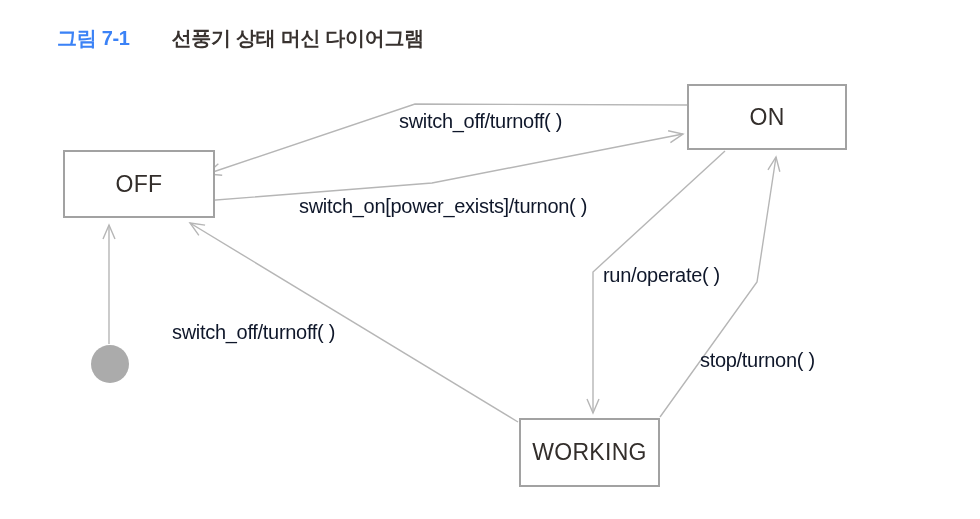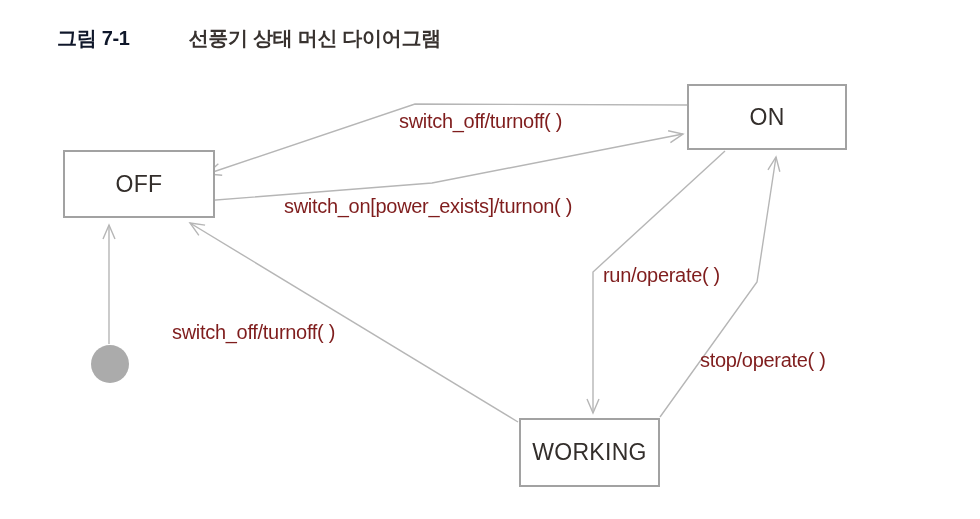--- a/index.html
+++ b/index.html
@@ -17,21 +17,21 @@
   }
   .figure-title {
     position: absolute;
     left: 57px;
     top: 25px;
     font-size: 20px;
     font-weight: bold;
     letter-spacing: -0.3px;
     white-space: nowrap;
   }
-  .figure-title .fig-label { color: #0f172a; margin-right: 19px; }
+  .figure-title .fig-label { color: #3b82f6; margin-right: 2px; }
   .figure-title .fig-text  { color: #38322f; margin-left: 40px; }
 
   .edges-svg {
     position: absolute;
     left: 0;
     top: 0;
     width: 980px;
     height: 519px;
   }
 
@@ -47,26 +47,26 @@
     color: #332e2b;
     letter-spacing: 0.3px;
   }
   .state-box.off     { left: 63px;  top: 150px; width: 152px; height: 68px; }
   .state-box.on      { left: 687px; top: 84px;  width: 160px; height: 66px; }
   .state-box.working { left: 519px; top: 418px; width: 141px; height: 69px; }
 
   .edge-label {
     position: absolute;
     font-size: 20px;
-    color: #7f1d1d;
+    color: #0f172a;
     letter-spacing: -0.3px;
     white-space: nowrap;
   }
   .edge-label.lbl-on-off      { left: 399px; top: 110px; }
-  .edge-label.lbl-off-on      { left: 284px; top: 195px; }
+  .edge-label.lbl-off-on      { left: 299px; top: 195px; }
   .edge-label.lbl-run         { left: 603px; top: 264px; }
   .edge-label.lbl-stop        { left: 700px; top: 349px; }
   .edge-label.lbl-working-off { left: 172px; top: 321px; }
 </style>
 </head>
 <body>
 
 <div class="canvas">
 
   <div class="figure-title">
@@ -106,17 +106,17 @@
   <div class="state-box working">
     <span>WORKING</span>
   </div>
 
   <div class="edge-label lbl-on-off">switch_off/turnoff( )</div>
 
   <div class="edge-label lbl-off-on">switch_on[power_exists]/turnon( )</div>
 
   <div class="edge-label lbl-run">run/operate( )</div>
 
-  <div class="edge-label lbl-stop">stop/operate( )</div>
+  <div class="edge-label lbl-stop">stop/turnon( )</div>
 
   <div class="edge-label lbl-working-off">switch_off/turnoff( )</div>
 
 </div>
 
 </body></html>

